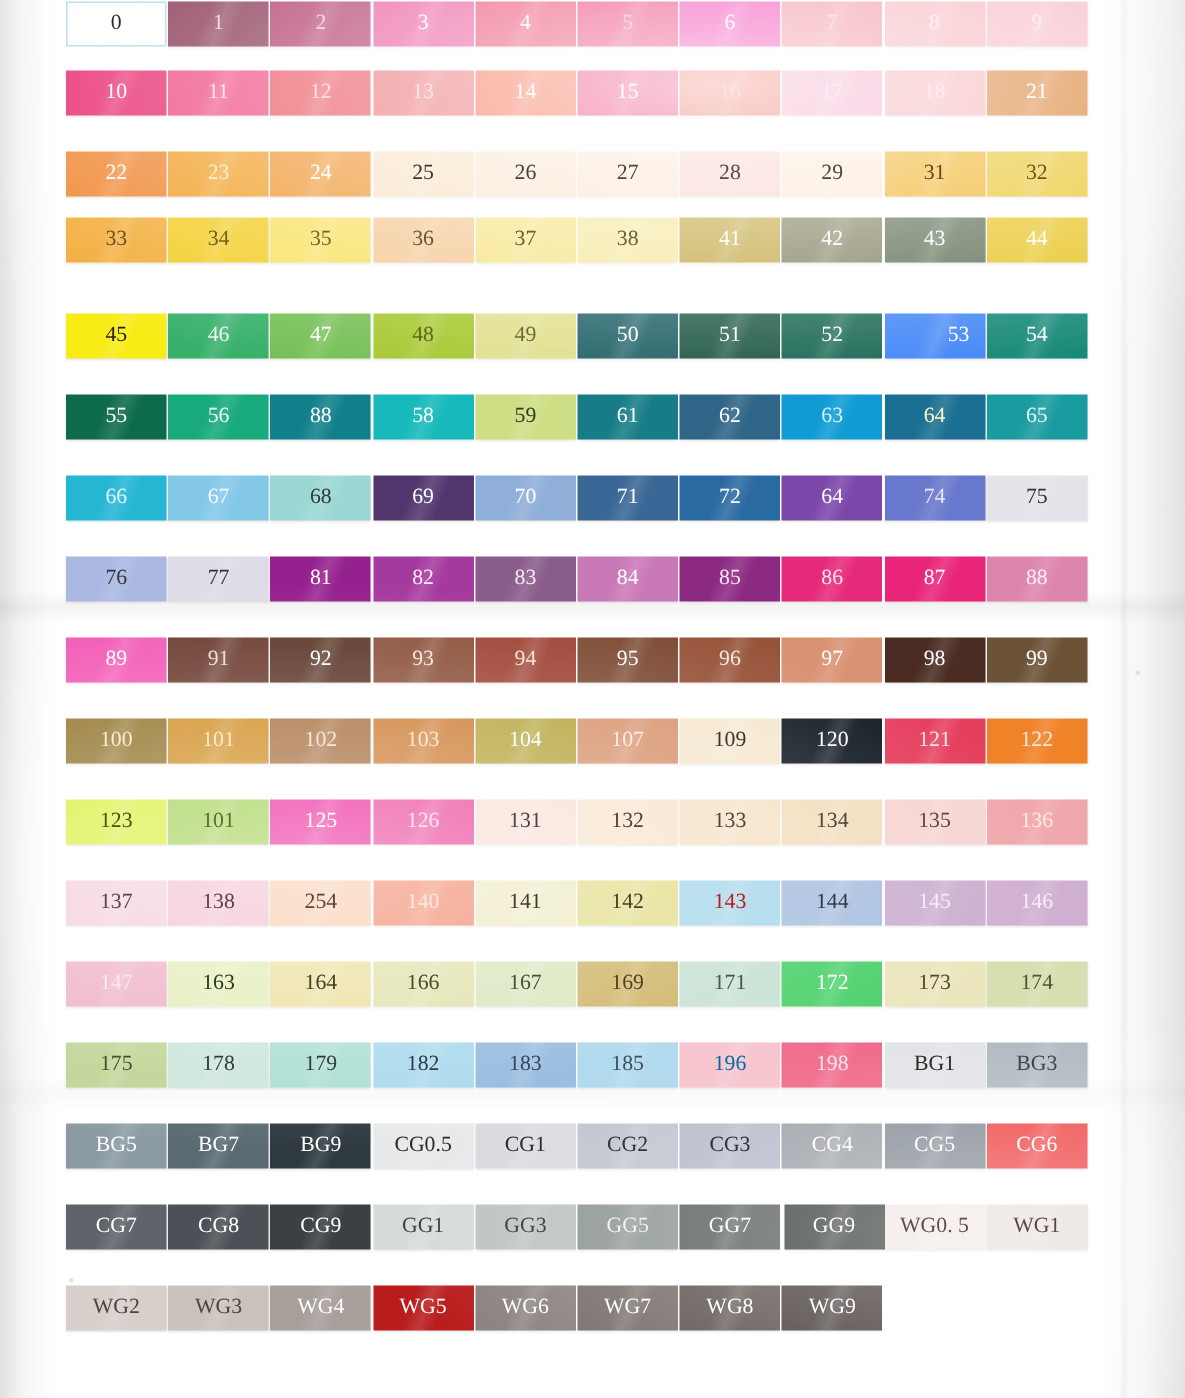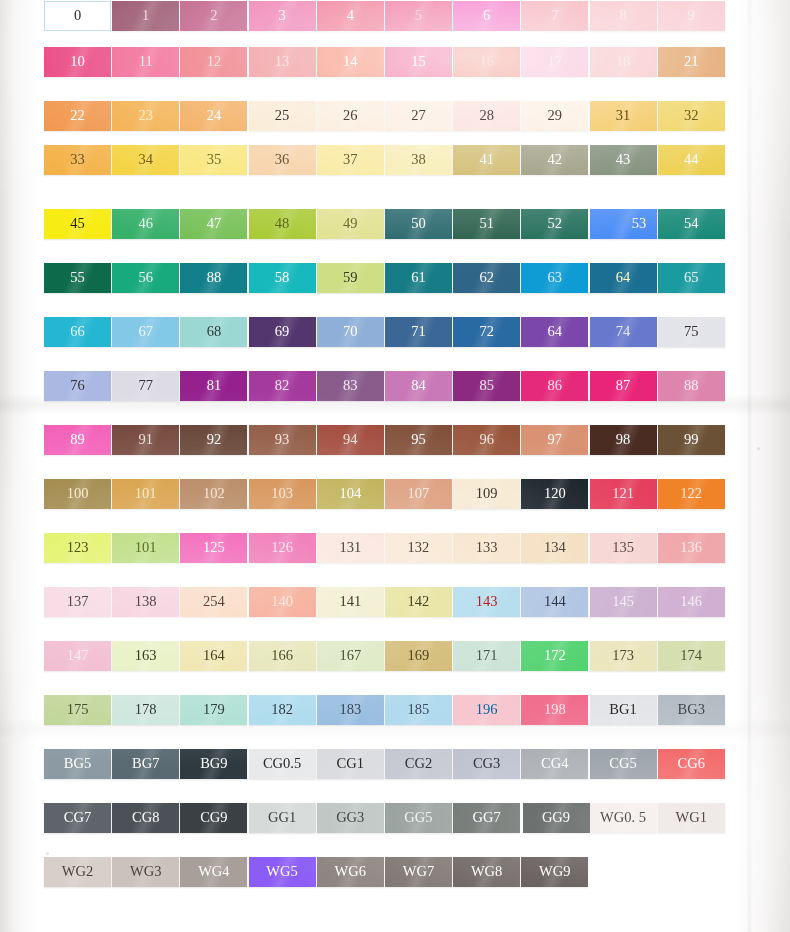--- a/index.html
+++ b/index.html
@@ -1154,21 +1154,21 @@
             <span class="lbl">WG3</span>
           </div>
         </div>
         <div class="swatch-slot" style="flex-basis: 68.2px;">
           <div class="chip" title="WG4" style="background: rgb(168, 159, 155); color: rgb(255, 255, 255);">
             <span class="gloss"></span>
             <span class="lbl">WG4</span>
           </div>
         </div>
         <div class="swatch-slot" style="flex-basis: 68.2px;">
-          <div class="chip" title="WG5" style="background: #8b5cf6; color: rgb(255, 255, 255); align-items: center;">
+          <div class="chip" title="WG5" style="background: #b91c1c; color: rgb(255, 255, 255); align-items: center;">
             <span class="gloss"></span>
             <span class="lbl">WG5</span>
           </div>
         </div>
         <div class="swatch-slot" style="flex-basis: 68.2px;">
           <div class="chip" title="WG6" style="background: rgb(138, 129, 125); color: rgb(255, 255, 255);">
             <span class="gloss"></span>
             <span class="lbl">WG6</span>
           </div>
         </div>

